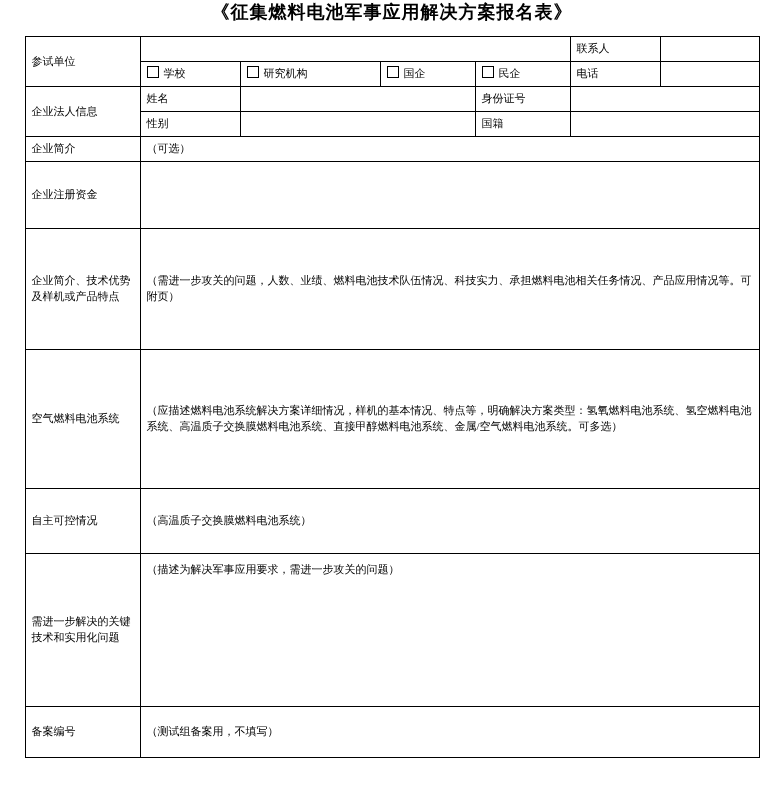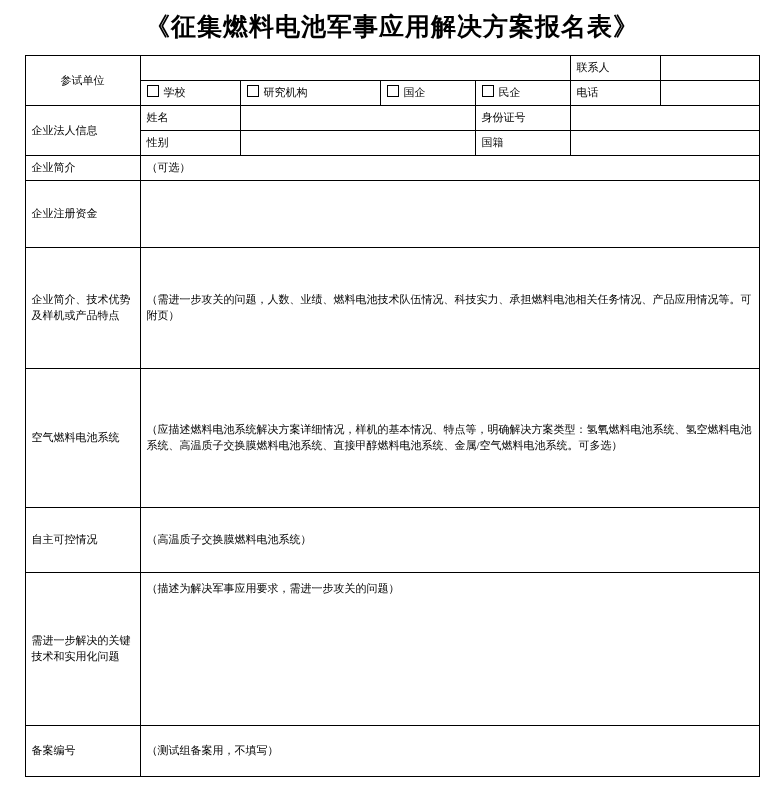--- a/index.html
+++ b/index.html
@@ -15,24 +15,24 @@
     overflow: hidden;
   }
   .page {
     width: 784px;
     height: 811px;
     position: relative;
     box-sizing: border-box;
   }
   .doc-title {
     text-align: center;
-    font-size: 25px;
+    font-size: 18px;
     font-weight: bold;
     letter-spacing: 1px;
-    padding-top: 10px;
+    padding-top: 0;
     padding-bottom: 12px;
     font-family: "Liberation Serif", "DejaVu Serif", serif;
   }
   table.form {
     border-collapse: collapse;
     width: 734px;
     margin: 0 auto;
     table-layout: fixed;
   }
   table.form td {
@@ -42,21 +42,20 @@
     font-size: 11px;
     line-height: 1.45;
     font-family: "Liberation Serif", "DejaVu Serif", serif;
   }
   .lbl {
     text-align: left;
     padding-left: 10px;
     white-space: normal;
   }
   .lbl-center {
-    text-align: center;
   }
   .hint {
     padding-left: 12px;
     line-height: 1.6;
   }
   .checkbox-cell {
     padding-left: 10px;
     white-space: nowrap;
   }
   .cb {

